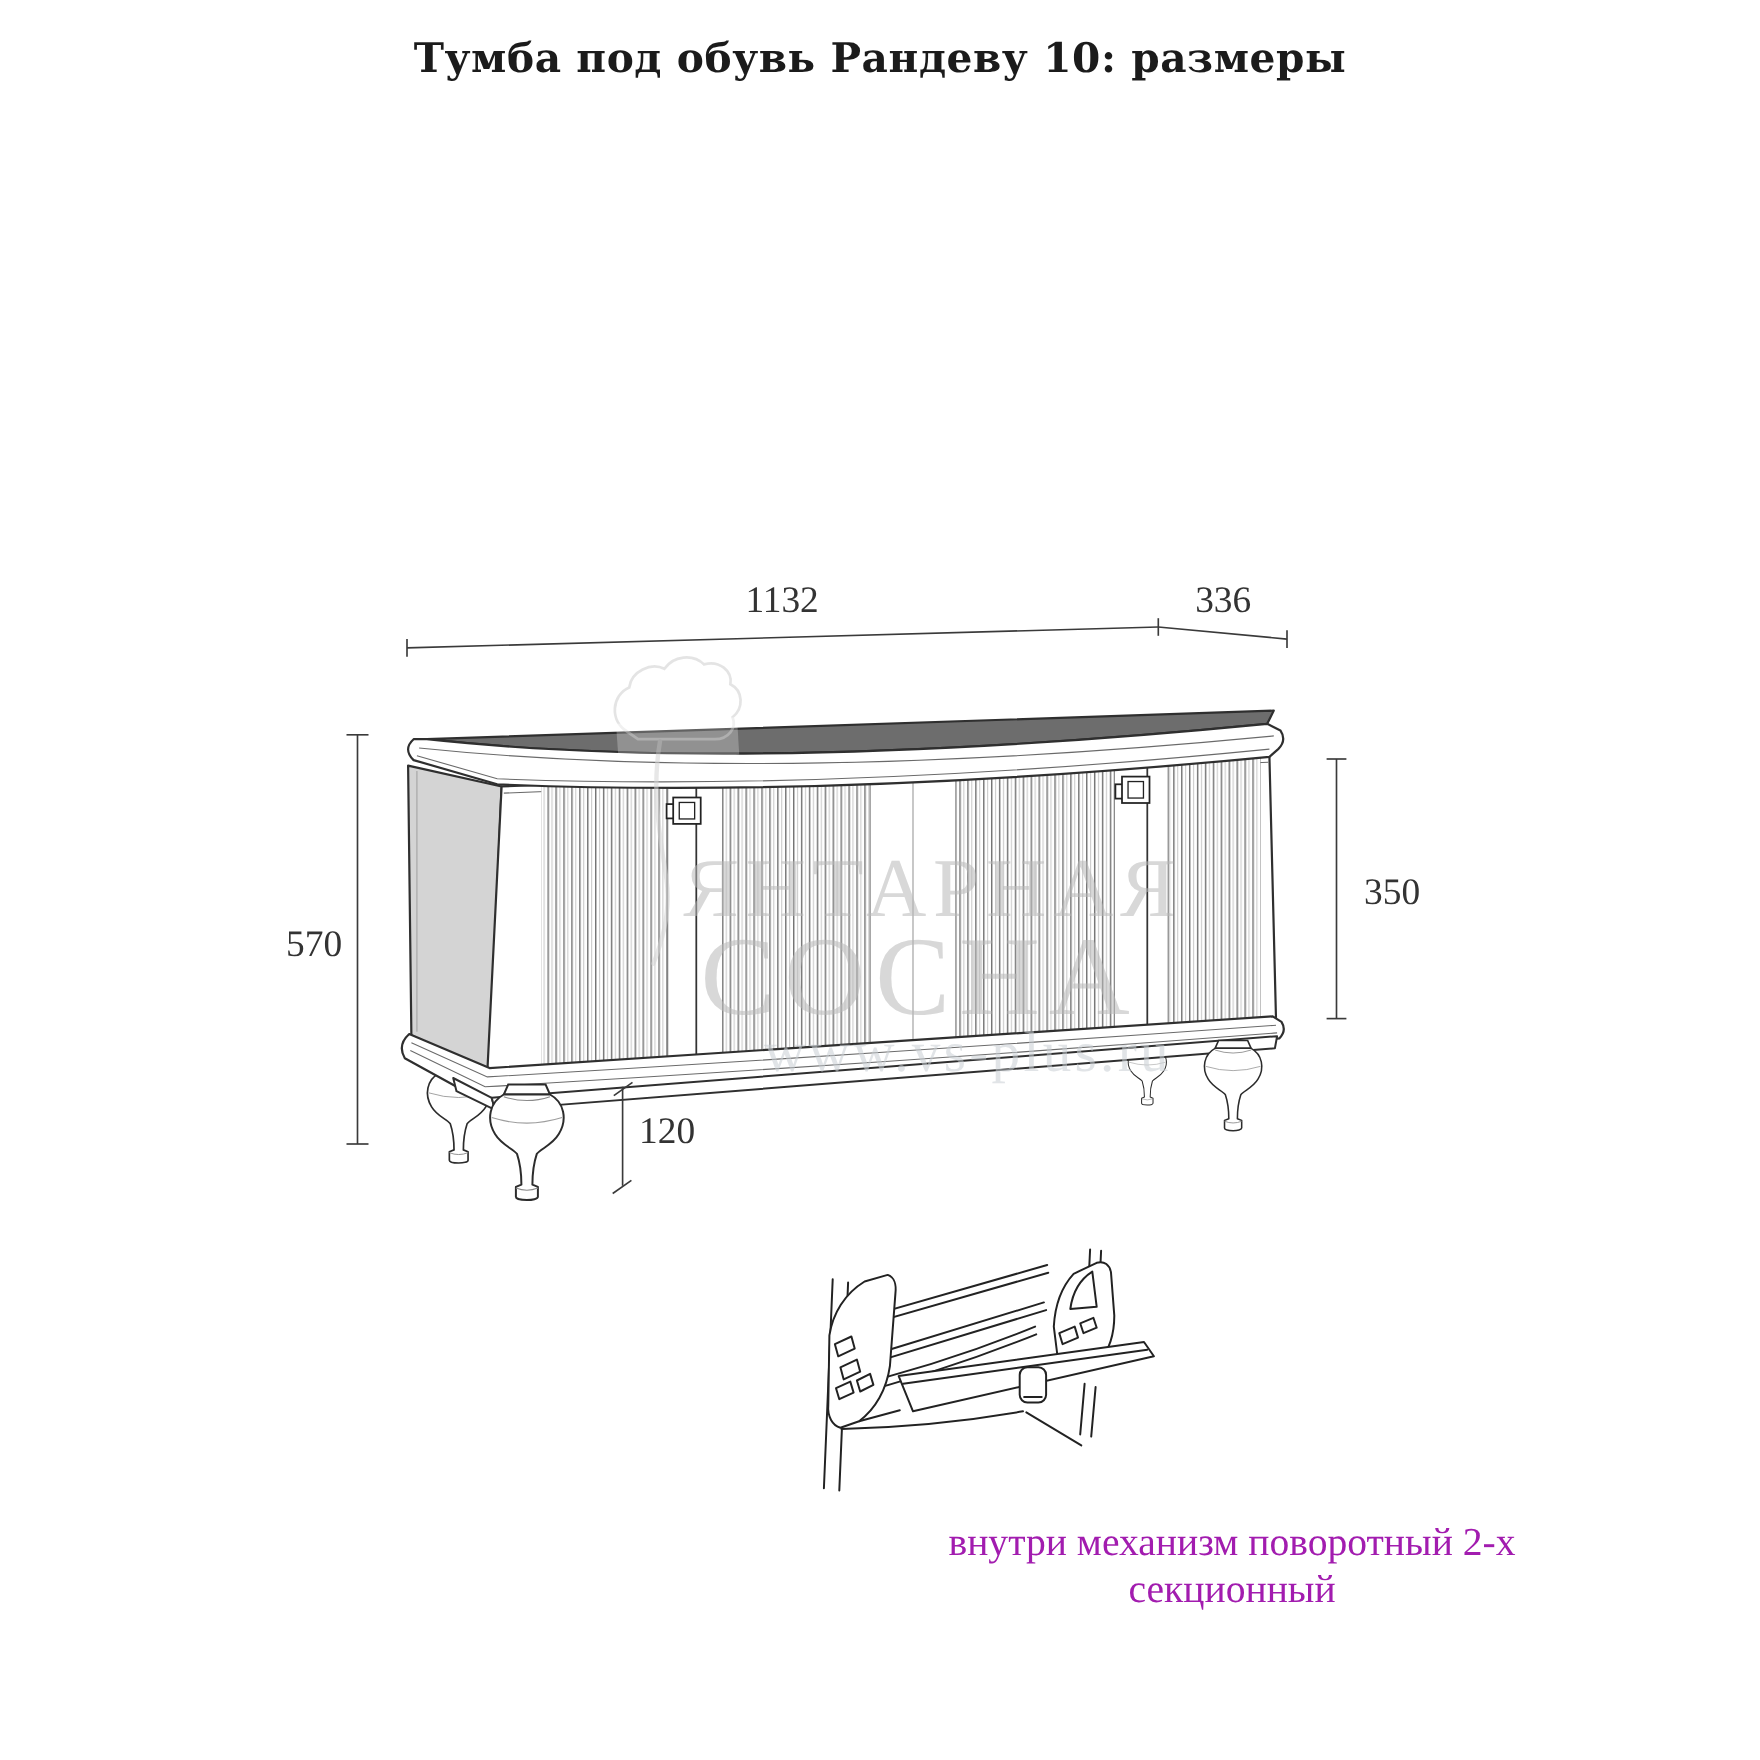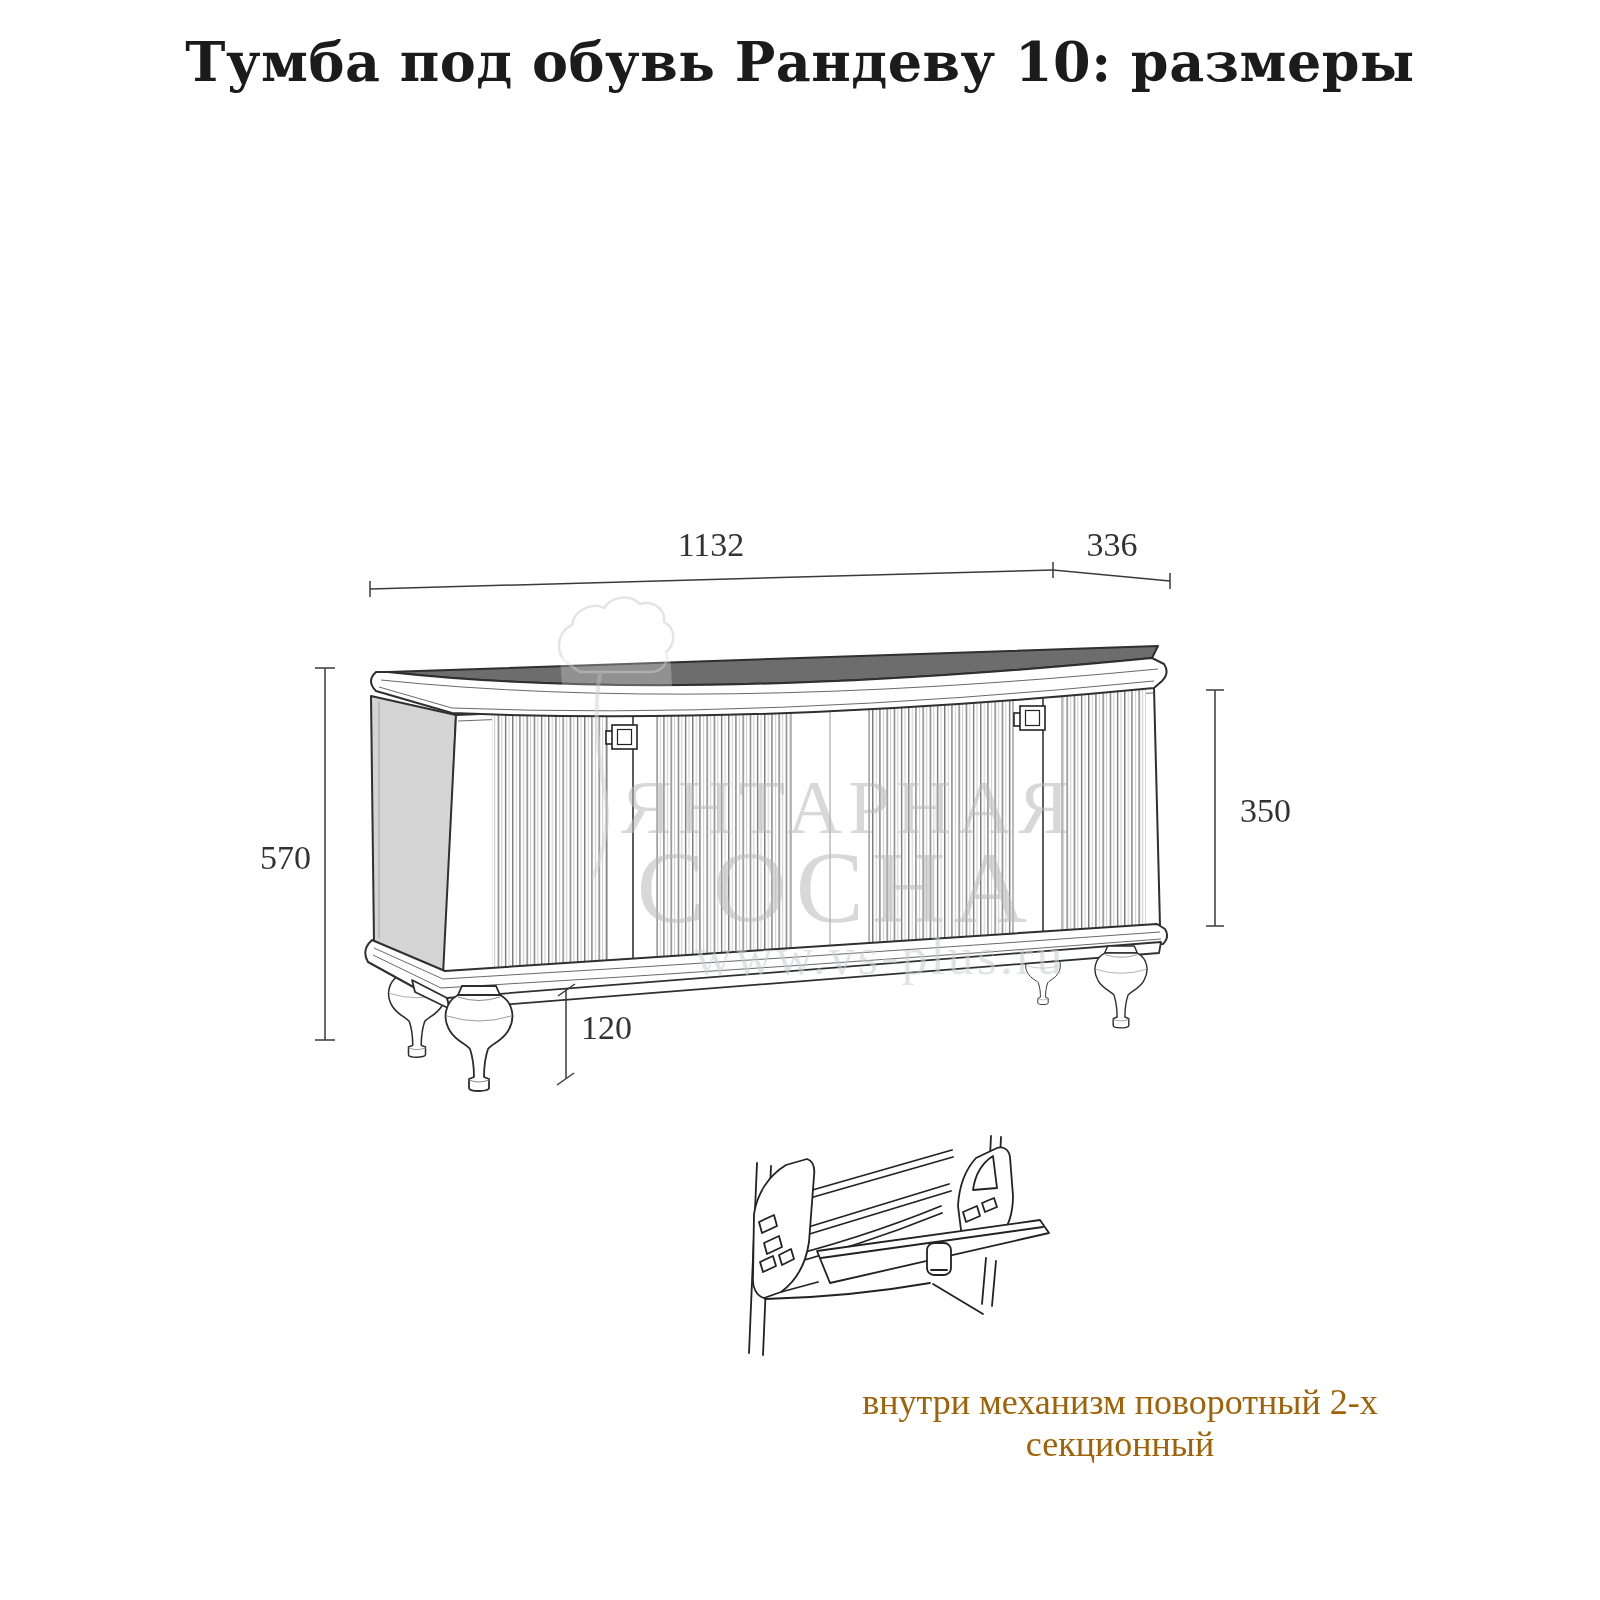--- a/index.html
+++ b/index.html
@@ -1,22 +1,22 @@
 <!DOCTYPE html>
 <html><head>
 <meta charset="utf-8">
 <style>
   html,body{margin:0;padding:0;background:#ffffff;}
   body{width:1600px;height:1600px;position:relative;overflow:hidden;
        font-family:"Liberation Serif", serif;}
   .title{position:absolute;top:30px;left:0;width:1600px;text-align:center;
-         font-family:"DejaVu Serif", serif;font-weight:bold;font-size:54px;
+         font-family:"DejaVu Serif", serif;font-weight:bold;font-size:37px;
          color:#1b1b1b;letter-spacing:0.5px;}
   .caption{position:absolute;top:1381px;left:770px;width:700px;text-align:center;
-           font-size:36px;color:#a16207;}
+           font-size:36px;color:#a21caf;}
   svg{position:absolute;top:0;left:0;}
   svg text.dim{font-family:"Liberation Serif", serif;font-size:34px;fill:#333;}
   svg text.wm{font-family:"Liberation Serif", serif;}
 </style>
 </head>
 <body>
 
 <div class="title">Тумба под обувь Рандеву 10: размеры</div>
 
 <svg width="1600" height="1600" viewBox="0 0 1600 1600">

